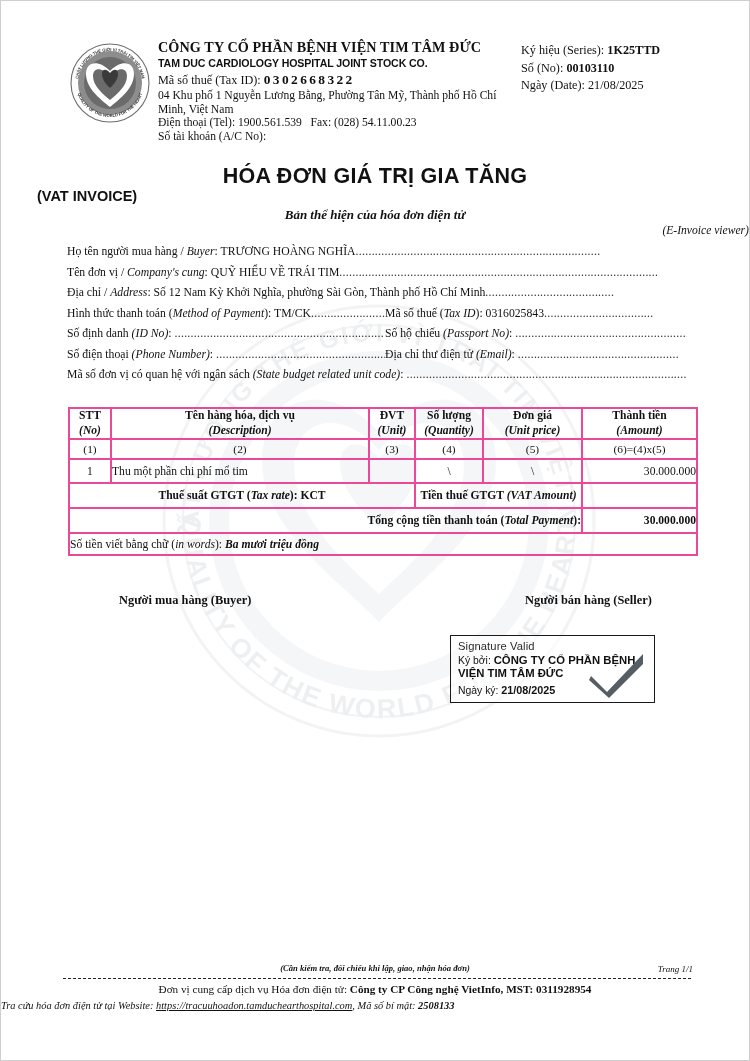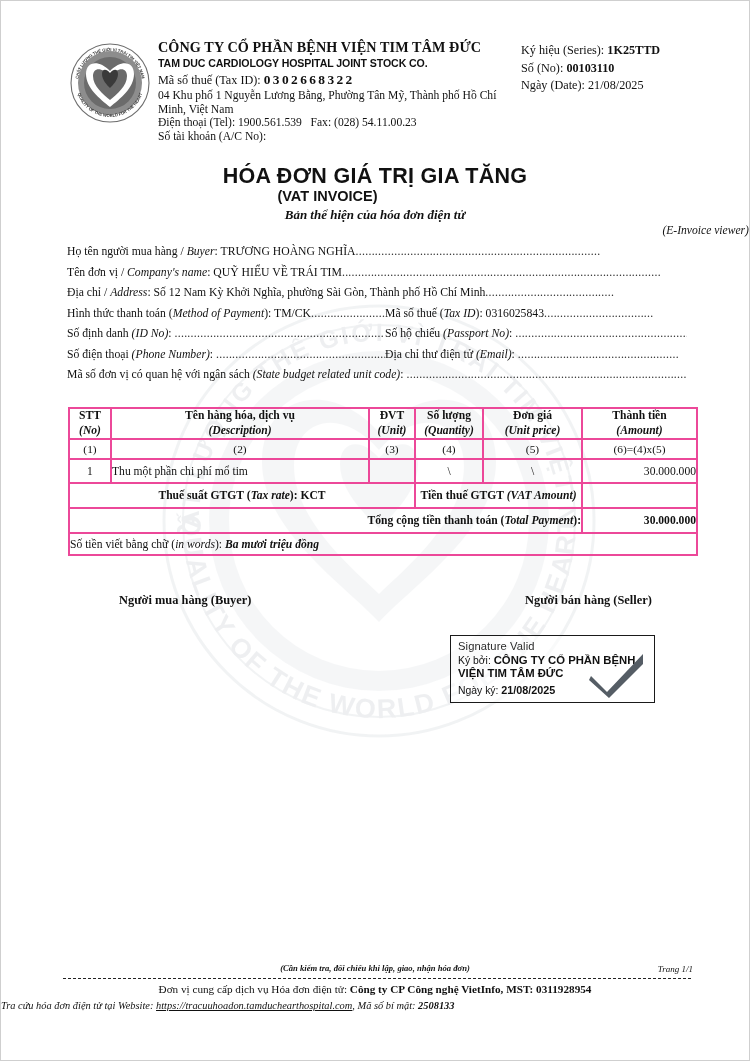--- a/index.html
+++ b/index.html
@@ -117,24 +117,25 @@
     text-align: center;
     font-family: "Liberation Sans", sans-serif;
     font-weight: bold;
     font-size: 21.5px;
     letter-spacing: 0.3px;
   }
   .title-en {
     position: absolute;
     left: 0; top: 187px;
     width: 653px;
-    text-align: center;
+    text-align: left;
     font-family: "Liberation Sans", sans-serif;
     font-weight: bold;
     font-size: 14.5px;
+    padding-left: 36px;
   }
   .subtitle-vi {
     position: absolute;
     left: 0; top: 206px;
     width: 748px;
     text-align: center;
     font-style: italic;
     font-weight: bold;
     font-size: 13px;
   }
@@ -441,21 +442,21 @@
       <div class="subtitle-vi">Bản thể hiện của hóa đơn điện tử</div>
       <div class="subtitle-en">(E-Invoice viewer)</div>
 
       <div class="fields">
 
         <div class="frow">
           <span>Họ tên người mua hàng / </span><span class="it">Buyer</span><span>: TRƯƠNG HOÀNG NGHĨA</span><span class="dots dotfill" style="width:245px">..........................................................................................................</span>
         </div>
 
         <div class="frow">
-          <span>Tên đơn vị / </span><span class="it">Company's name</span><span>: QUỸ HIỂU VỀ TRÁI TIM</span><span class="dots dotfill" style="width:318px">..............................................................................................................................................</span>
+          <span>Tên đơn vị / </span><span class="it">Company's cung</span><span>: QUỸ HIỂU VỀ TRÁI TIM</span><span class="dots dotfill" style="width:318px">..............................................................................................................................................</span>
         </div>
 
         <div class="frow">
           <span>Địa chỉ / </span><span class="it">Address</span><span>: Số 12 Nam Kỳ Khởi Nghĩa, phường Sài Gòn, Thành phố Hồ Chí Minh</span><span class="dots dotfill" style="width:130px">.................................................................</span>
         </div>
 
         <div class="frow">
           <span class="fhalf left"><span>Hình thức thanh toán (</span><span class="it">Method of Payment</span><span>): TM/CK</span><span class="dots dotfill" style="width:82px">........................................</span></span><span class="fhalf right"><span>Mã số thuế (</span><span class="it">Tax ID</span><span>): 0316025843</span><span class="dots dotfill" style="width:110px">.......................................................</span></span>
         </div>
 

